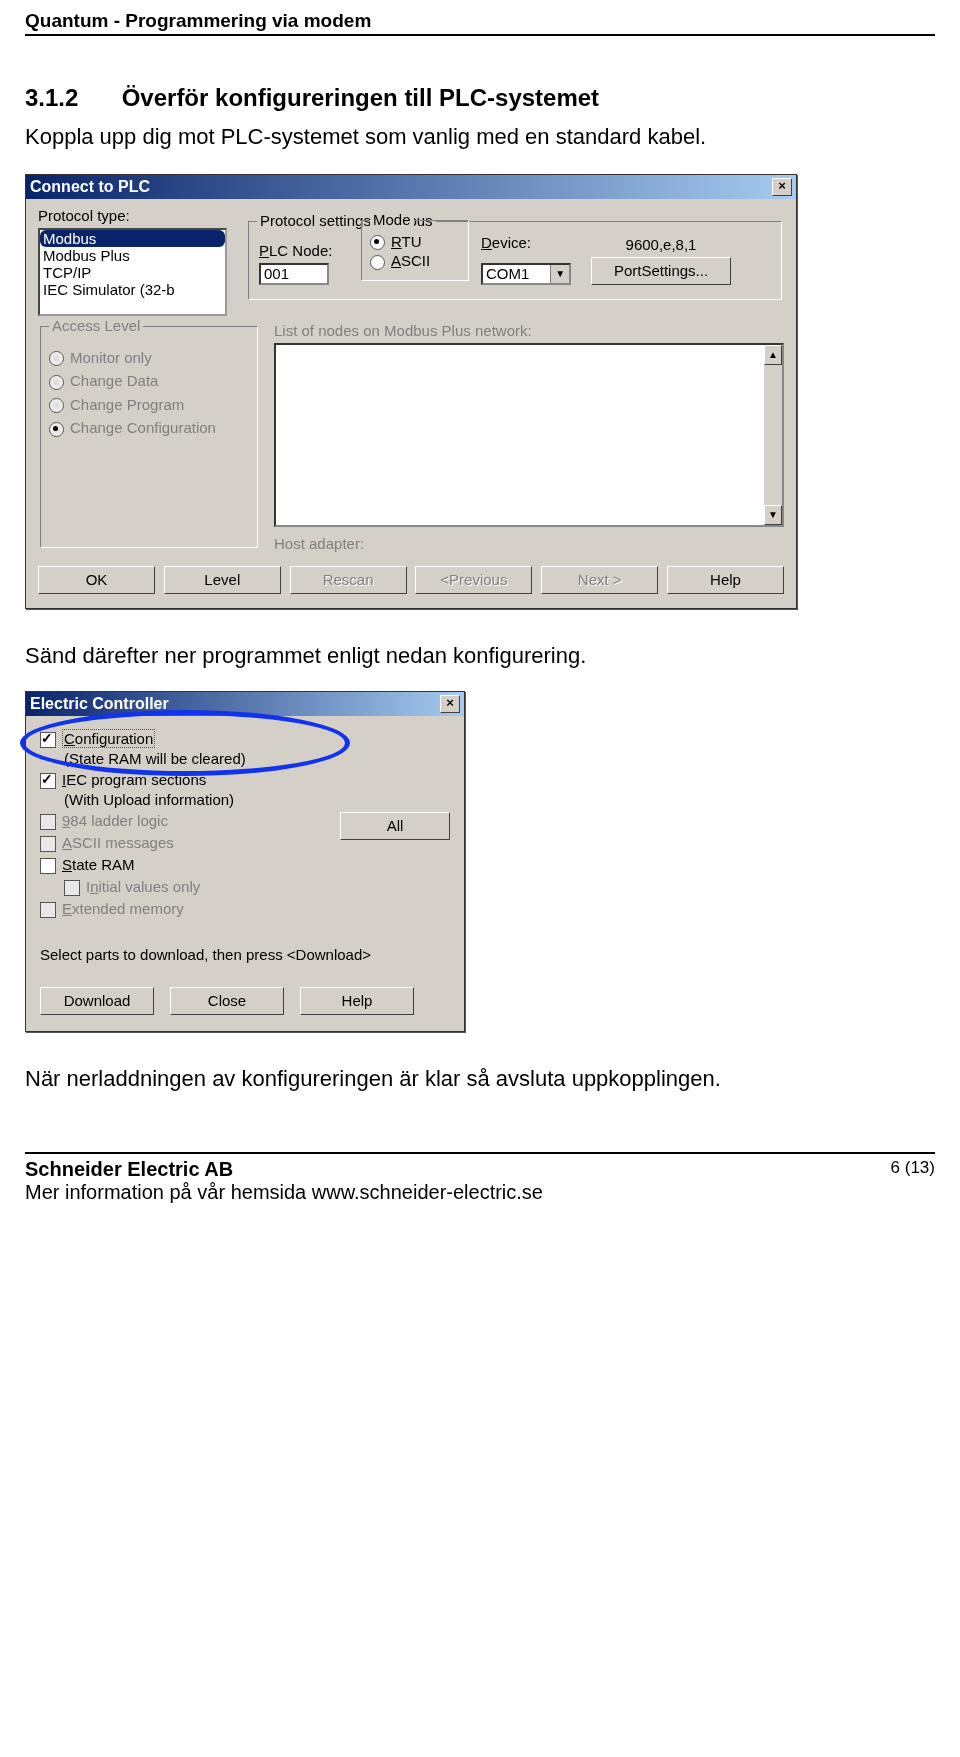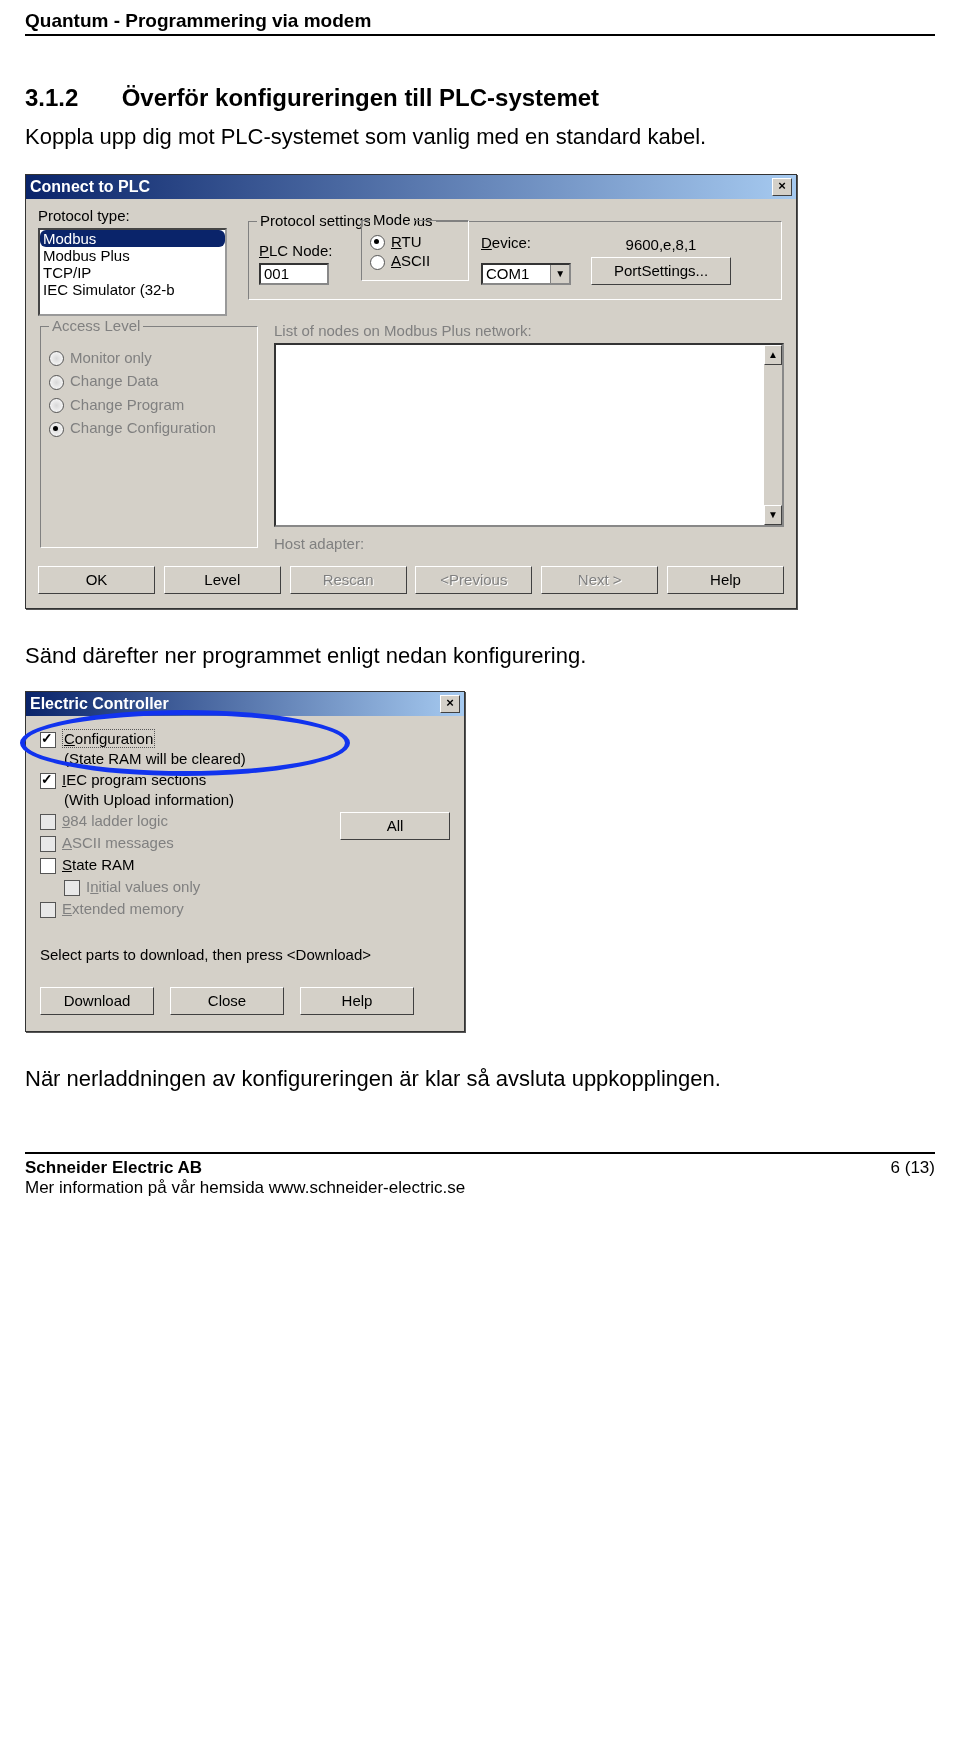--- a/index.html
+++ b/index.html
@@ -193,21 +193,21 @@
     pointer-events:none;
   }
 
   .footer {
     border-top: 2px solid #000;
     margin: 10px 25px 0 25px;
     padding-top: 4px;
     display:flex; justify-content:space-between;
     font-size: 17px;
   }
-  .footer .left { font-size:17px; }
+  .footer .left { font-size:20px; }
   .footer .left .company { font-weight:bold; }
   .footer .right { font-weight:normal; }
 </style>
 </head>
 <body>
 
 <div class="page">
 
   <div class="header-line">Quantum - Programmering via modem</div>
 

